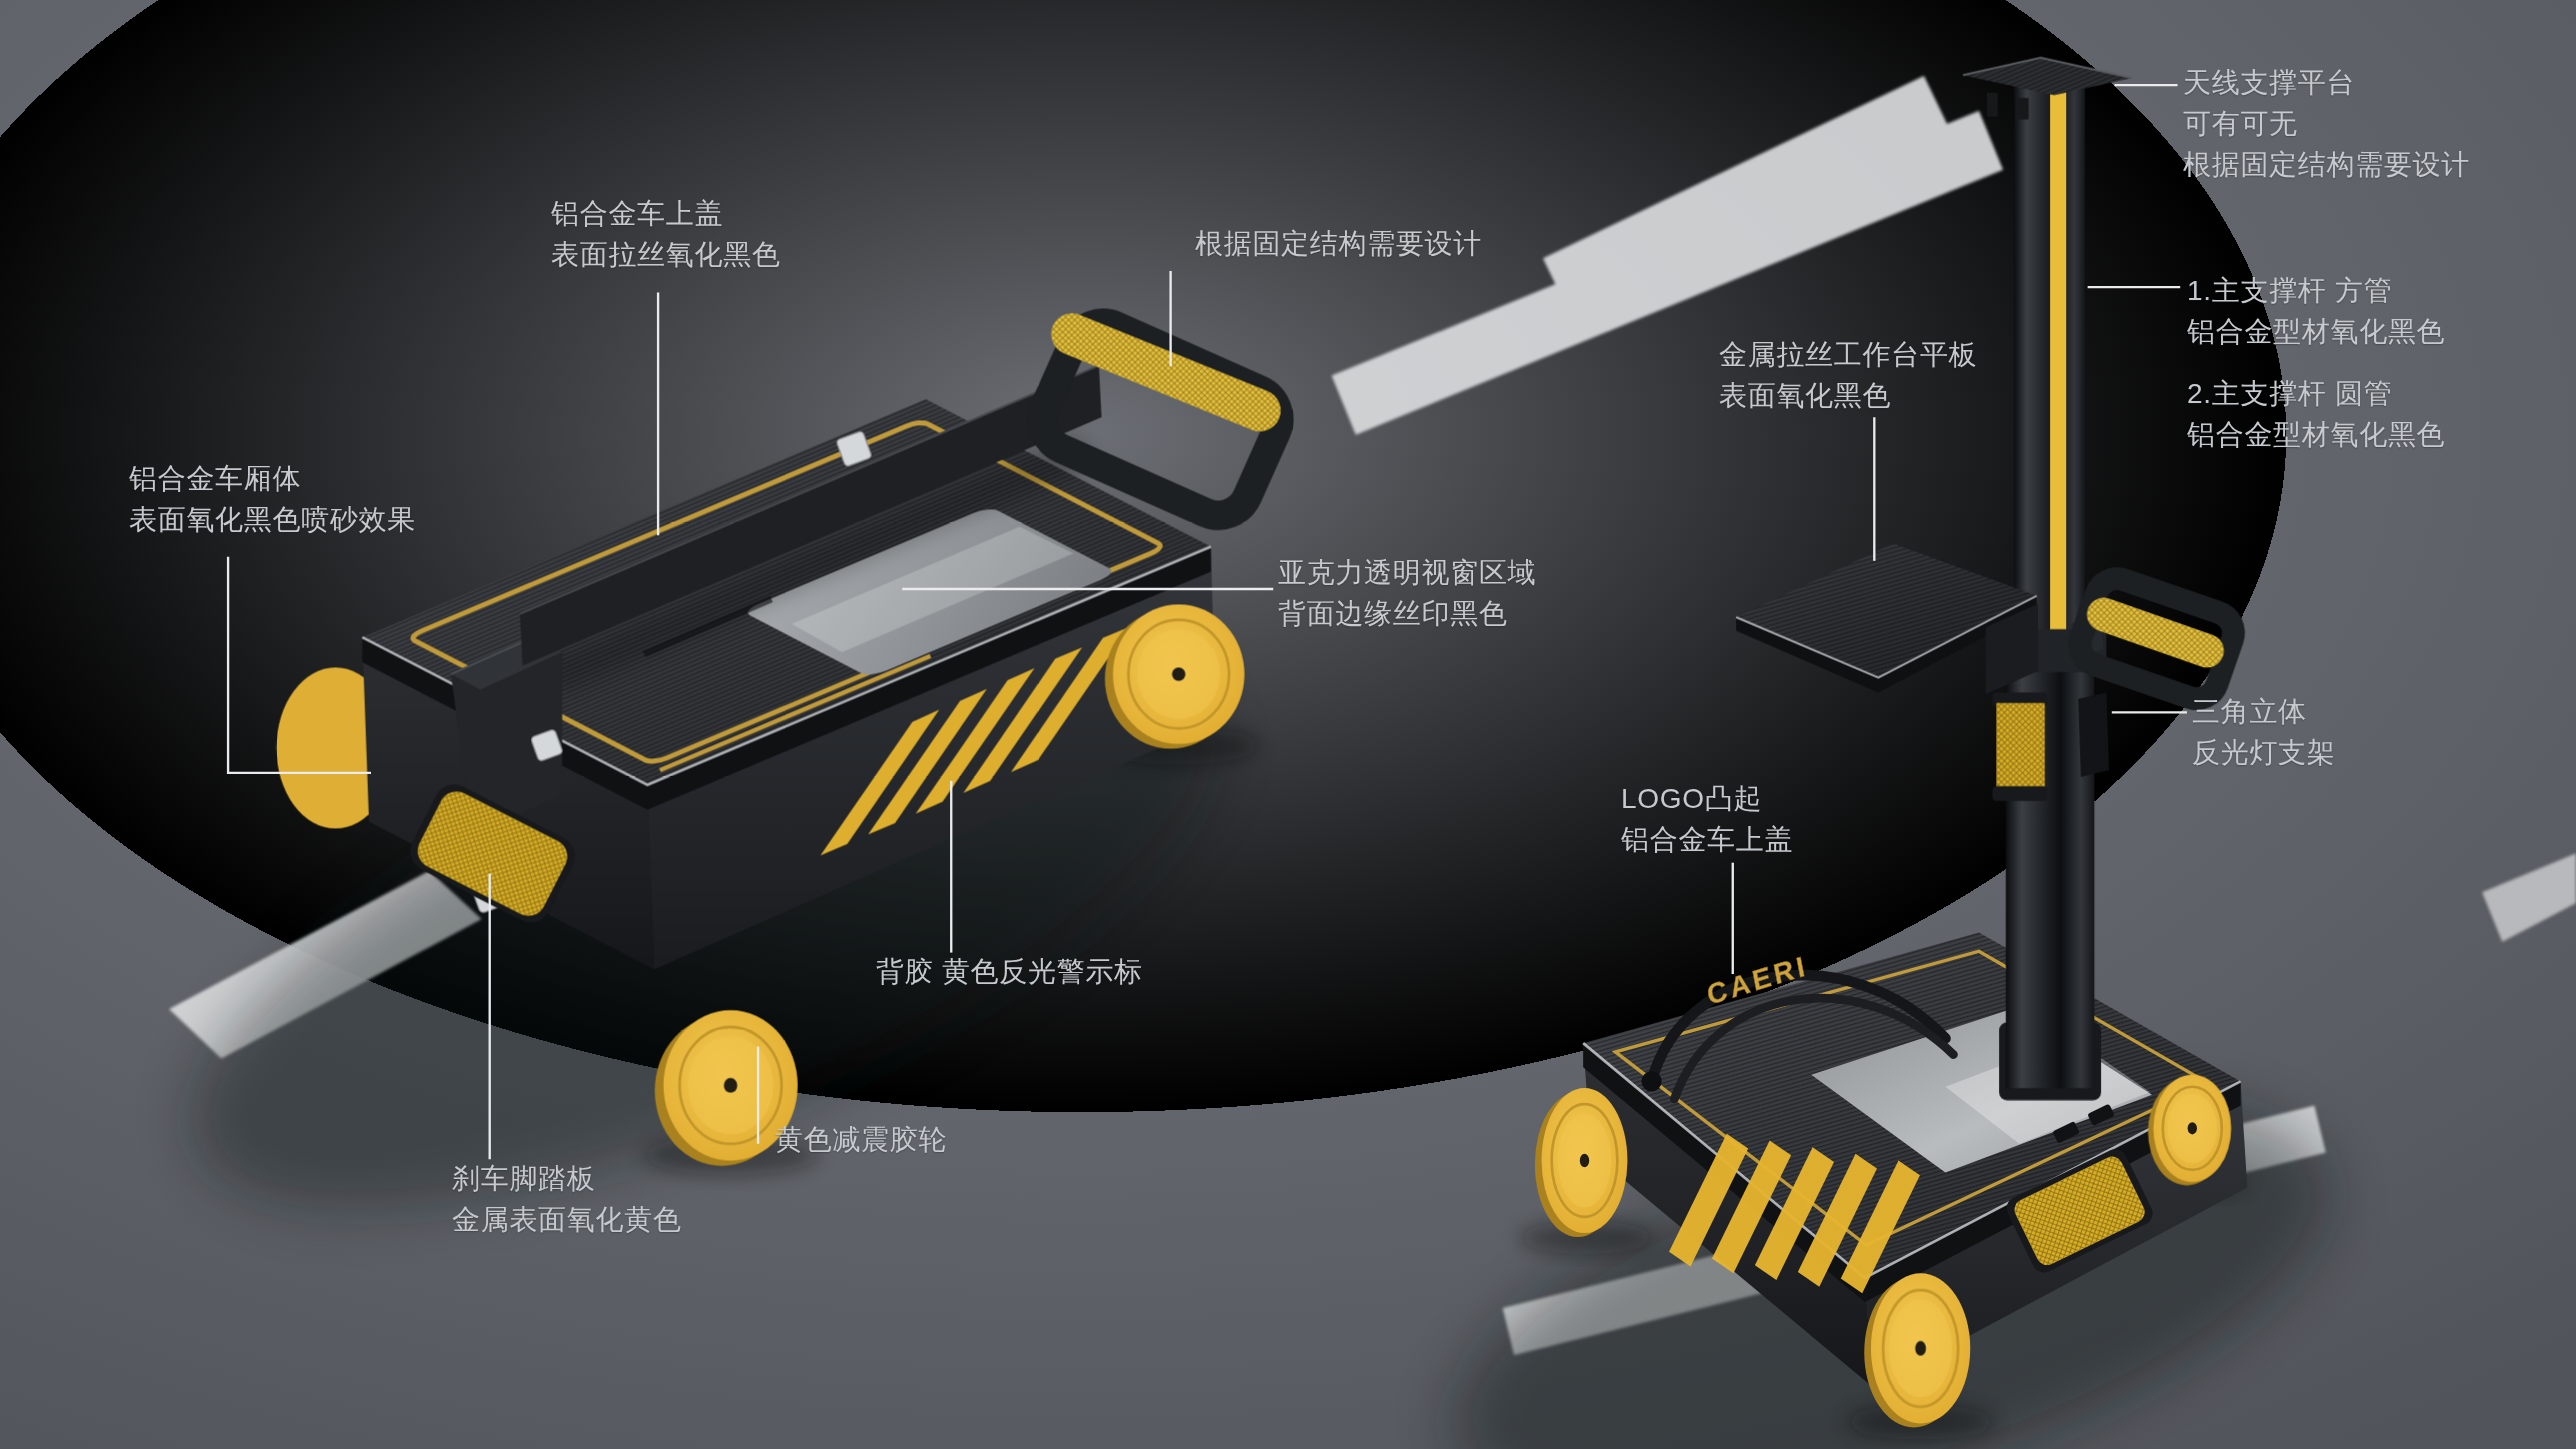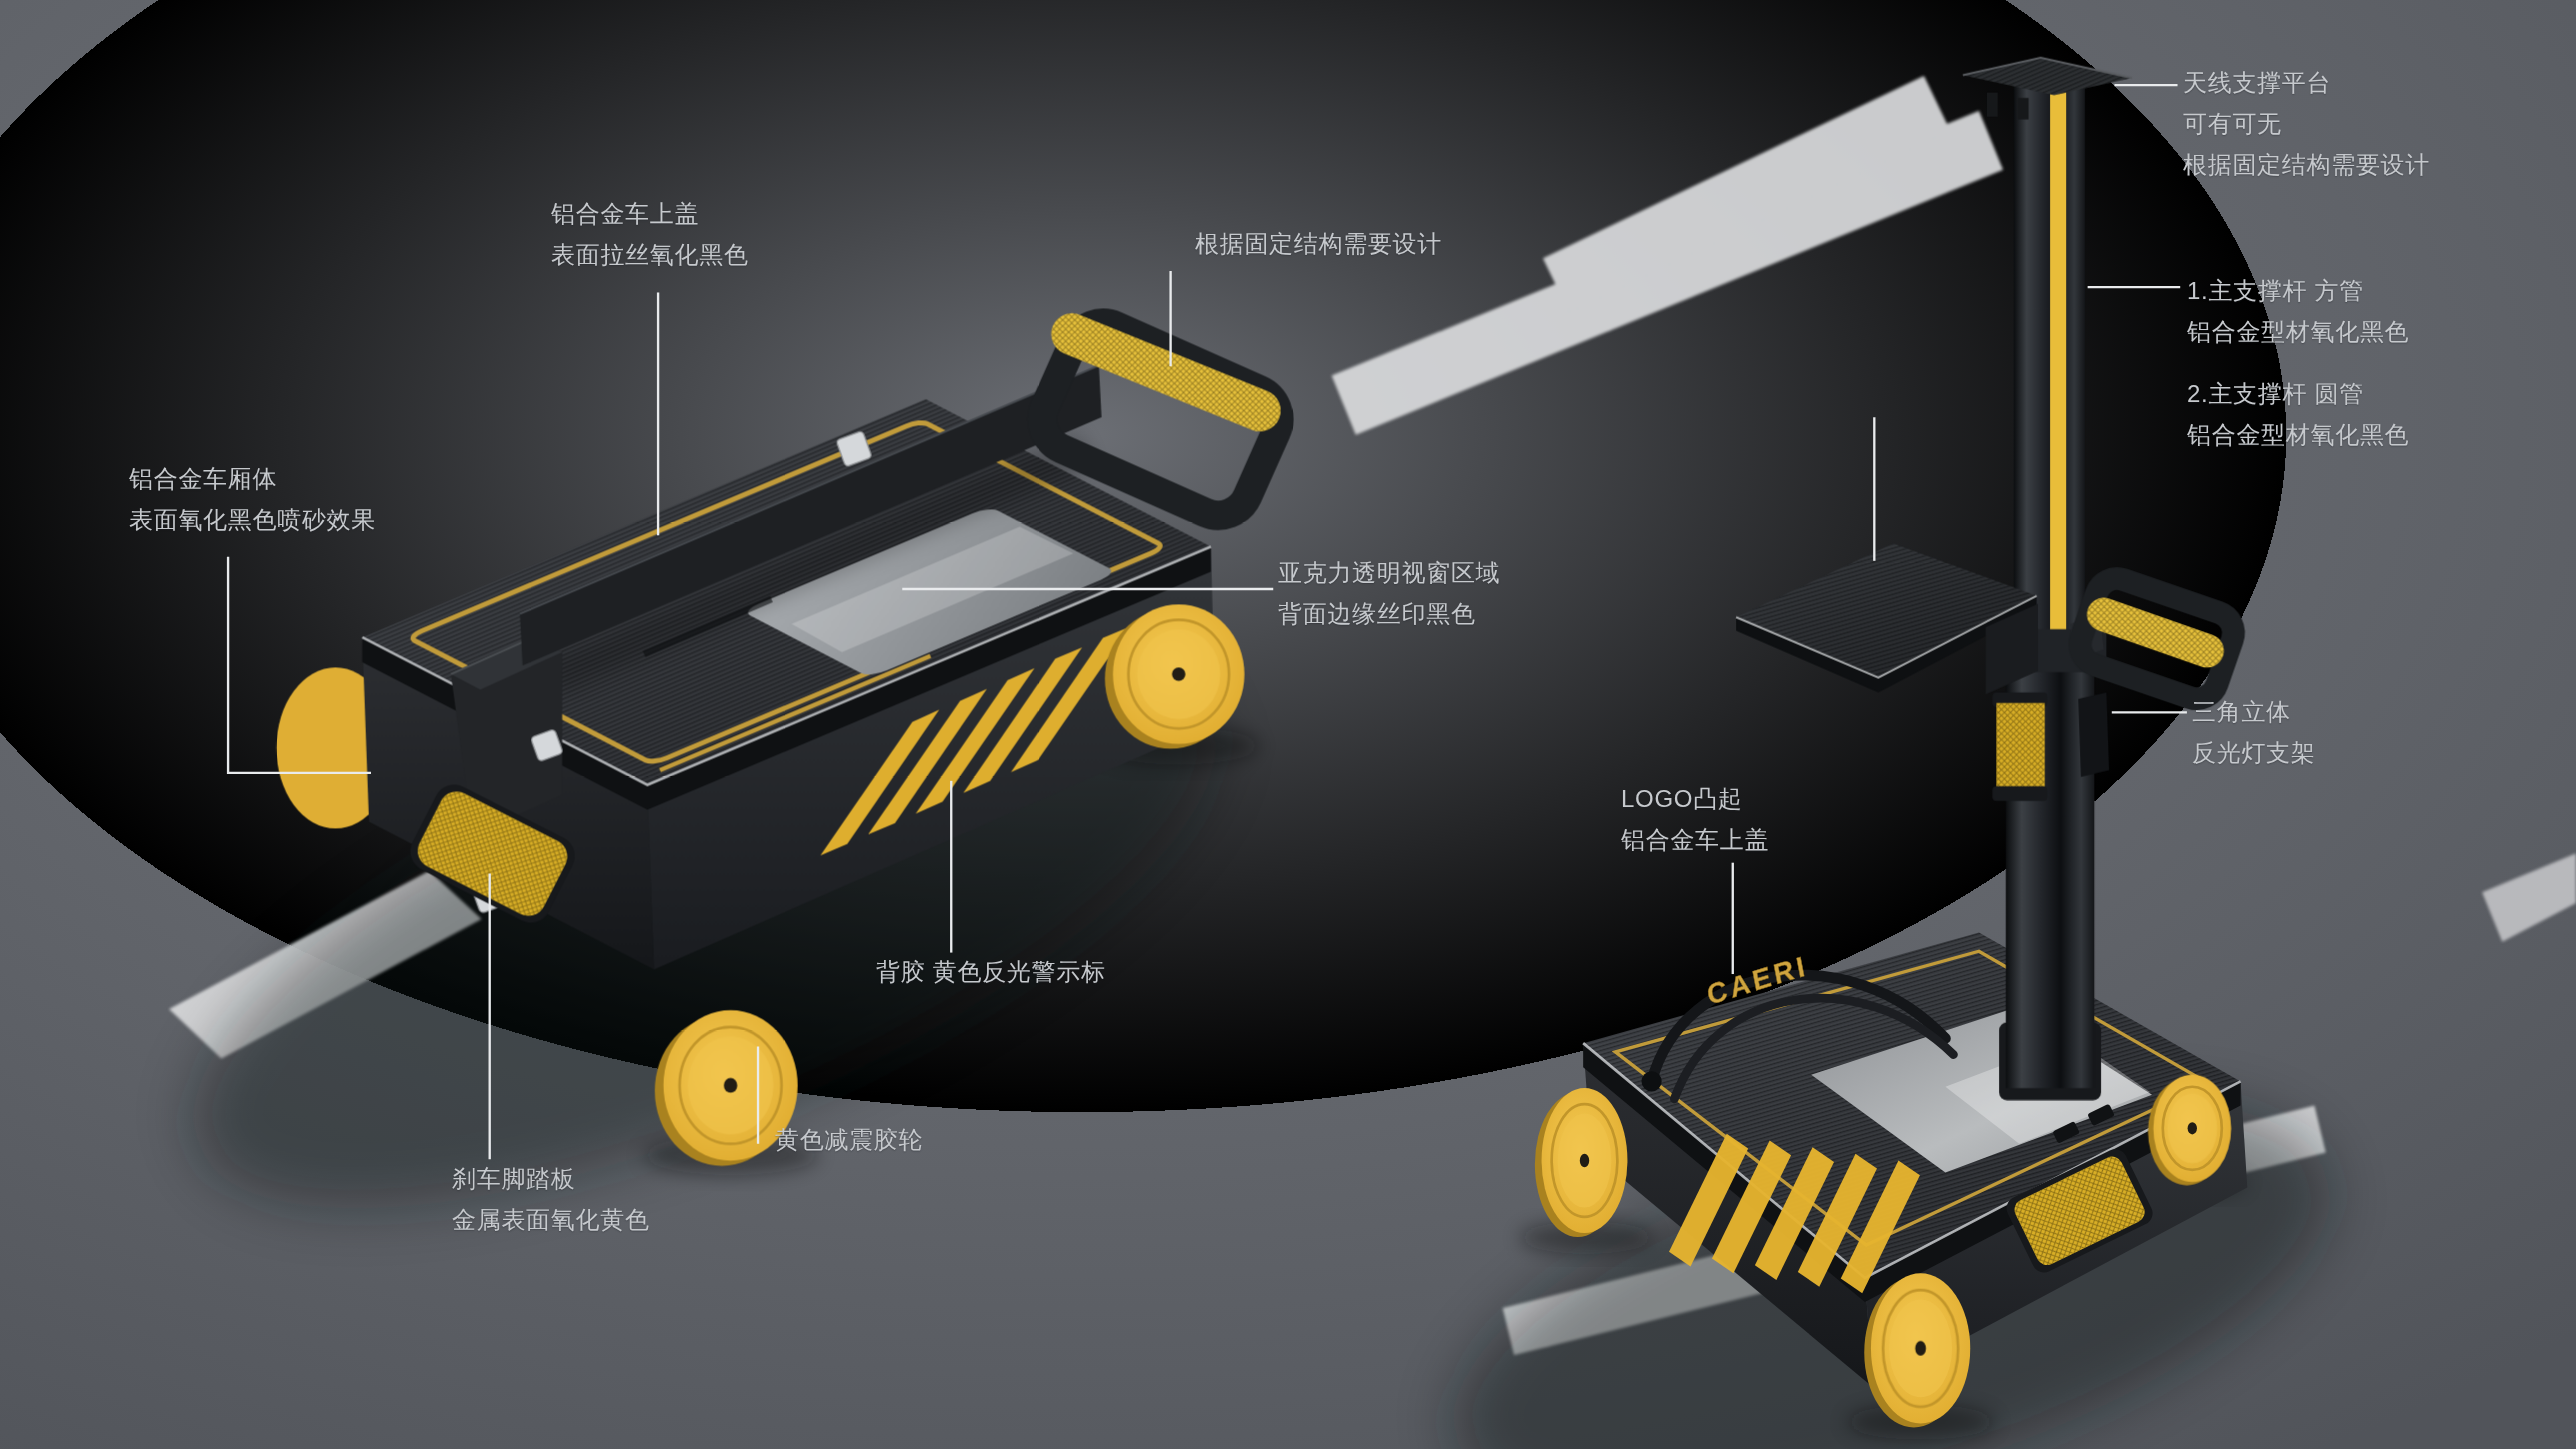--- a/index.html
+++ b/index.html
@@ -1,18 +1,18 @@
 <!DOCTYPE html>
 <html style="--background: #63666c; --label_text: #c6c9cd; --leader_line: #e9ebed; --accent_yellow: #e8b93c; --hazard_yellow: #e6b42f; --pinstripe_gold: #c19b3a; --logo_gold: #cfa43f; --body_dark: #202327; --road_stripe_white: #d9dadc;font-size:10.7px"><head>
 <meta charset="utf-8">
 <style>
   html,body{margin:0;padding:0;width:2576px;height:1449px;overflow:hidden;background:#63666c;}
   .stage{position:relative;width:2576px;height:1449px;font-family:"Liberation Sans","DejaVu Sans",sans-serif;}
   .stage svg{position:absolute;left:0;top:0;}
-  .label{position:absolute;color:var(--label_text,#c6c9cd);font-size:24px;line-height:41px;
+  .label{position:absolute;color:var(--label_text,#c6c9cd);font-size:28px;line-height:41px;
          letter-spacing:0.7px;white-space:nowrap;text-shadow:0 0.7px 1.3px rgba(30,32,36,.35);}
   .label div{pointer-events:none;}
 </style>
 </head>
 <body>
 
 <div class="stage">
 
 <svg width="2576" height="1449" viewBox="0 0 3840 2160">
   <defs>
@@ -351,20 +351,24 @@
     <div>根据固定结构需要设计</div>
   </div>
   <div class="label" style="left:2187px;top:270px">
     <div>1.主支撑杆 方管</div>
     <div>铝合金型材氧化黑色</div>
   </div>
   <div class="label" style="left:2187px;top:373px">
     <div>2.主支撑杆 圆管</div>
     <div>铝合金型材氧化黑色</div>
   </div>
+  <div class="label" style="left:1719px;top:334px">
+    <div>金属拉丝工作台平板</div>
+    <div>表面氧化黑色</div>
+  </div>
   <div class="label" style="left:2192px;top:691px">
     <div>三角立体</div>
     <div>反光灯支架</div>
   </div>
   <div class="label" style="left:1621px;top:778px">
     <div>LOGO凸起</div>
     <div>铝合金车上盖</div>
   </div>
 
 </div>

